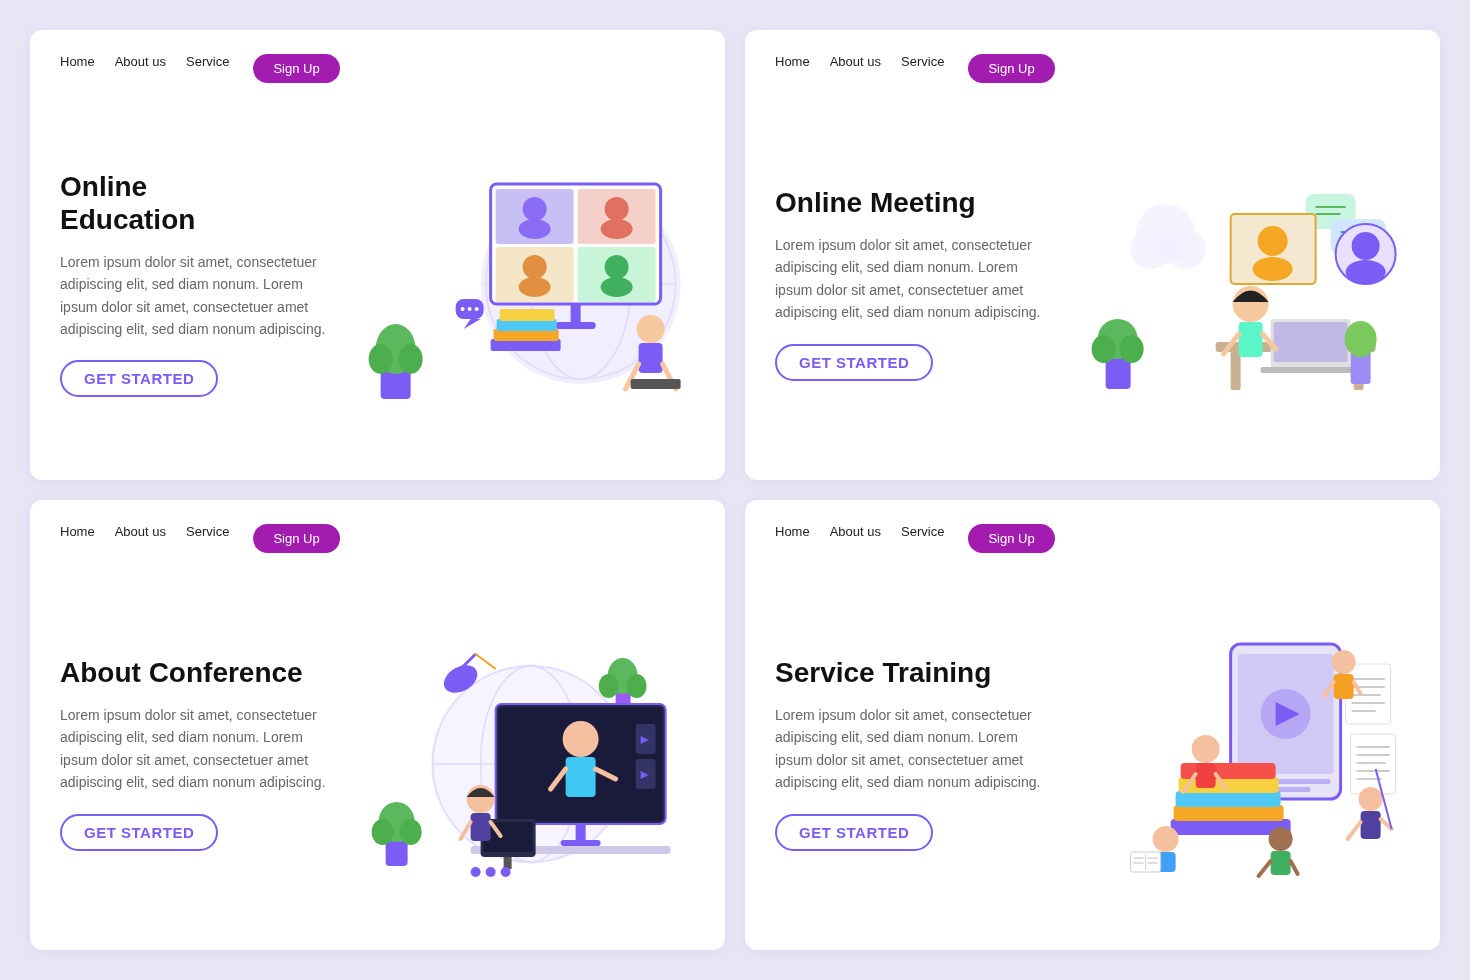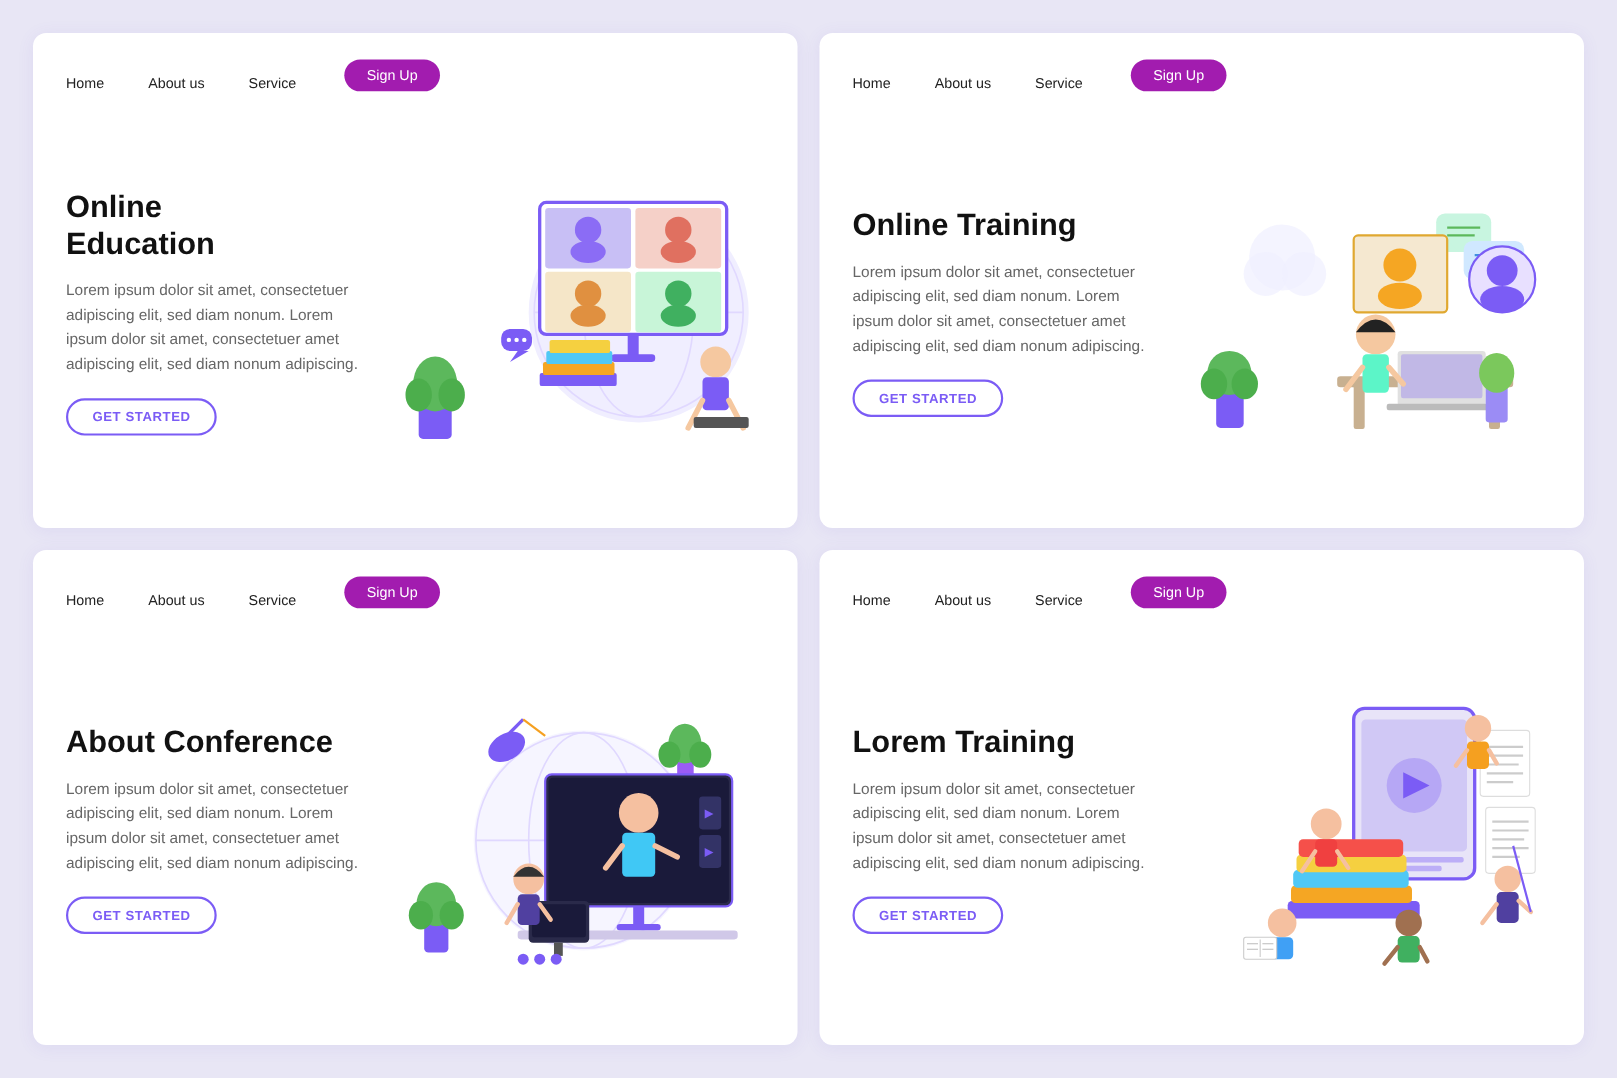--- a/index.html
+++ b/index.html
@@ -21,22 +21,22 @@
       padding: 24px 30px;
       position: relative;
       overflow: hidden;
       box-shadow: 0 2px 15px rgba(100,80,200,0.08);
       display: flex;
       flex-direction: column;
     }
 
     .nav {
       display: flex;
-      align-items: flex-end;
-      gap: 40px;
+      align-items: flex-start;
+      gap: 20px;
       margin-bottom: 28px;
     }
 
     .nav-link {
       font-size: 13px;
       color: #222;
       cursor: pointer;
       text-decoration: none;
     }
 
@@ -77,21 +77,21 @@
       margin-bottom: 20px;
     }
 
     .get-started-btn {
       display: inline-block;
       background: transparent;
       border: 2px solid #7b5cf5;
       color: #7b5cf5;
       border-radius: 20px;
       padding: 8px 22px;
-      font-size: 12px;
+      font-size: 15px;
       cursor: pointer;
       font-weight: 600;
       letter-spacing: 0.5px;
     }
 
     .card-illustration {
       flex: 1;
       display: flex;
       align-items: center;
       justify-content: center;
@@ -178,21 +178,21 @@
 
 <div class="card">
   <nav class="nav">
     <a class="nav-link">Home</a>
     <a class="nav-link">About us</a>
     <a class="nav-link">Service</a>
     <button class="nav-btn">Sign Up</button>
   </nav>
   <div class="card-content">
     <div class="card-text">
-      <div class="card-title">Online Training</div>
+      <div class="card-title">Online Meeting</div>
       <p class="card-desc">Lorem ipsum dolor sit amet, consectetuer adipiscing elit, sed diam nonum. Lorem ipsum dolor sit amet, consectetuer amet adipiscing elit, sed diam nonum adipiscing.</p>
       <button class="get-started-btn">GET STARTED</button>
     </div>
     <div class="card-illustration">
       <svg viewBox="0 0 320 260" class="illustration-svg" xmlns="http://www.w3.org/2000/svg">
 
         <ellipse cx="200" cy="130" r="105" fill="#f0eeff"></ellipse>
 
         <rect x="230" y="40" width="50" height="35" rx="8" fill="#c8f5e0"></rect>
         <line x1="240" y1="53" x2="270" y2="53" stroke="#5cb85c" stroke-width="2"></line>
@@ -320,21 +320,21 @@
 
 <div class="card">
   <nav class="nav">
     <a class="nav-link">Home</a>
     <a class="nav-link">About us</a>
     <a class="nav-link">Service</a>
     <button class="nav-btn">Sign Up</button>
   </nav>
   <div class="card-content">
     <div class="card-text">
-      <div class="card-title">Lorem Training</div>
+      <div class="card-title">Service Training</div>
       <p class="card-desc">Lorem ipsum dolor sit amet, consectetuer adipiscing elit, sed diam nonum. Lorem ipsum dolor sit amet, consectetuer amet adipiscing elit, sed diam nonum adipiscing.</p>
       <button class="get-started-btn">GET STARTED</button>
     </div>
     <div class="card-illustration">
       <svg viewBox="0 0 320 260" class="illustration-svg" xmlns="http://www.w3.org/2000/svg">
 
         <ellipse cx="200" cy="130" r="105" fill="#f0eeff"></ellipse>
 
         <rect x="155" y="20" width="110" height="155" rx="10" fill="#e8e4f8" stroke="#7b5cf5" stroke-width="3"></rect>
         <rect x="162" y="30" width="96" height="120" rx="4" fill="#d0c8f5"></rect>

